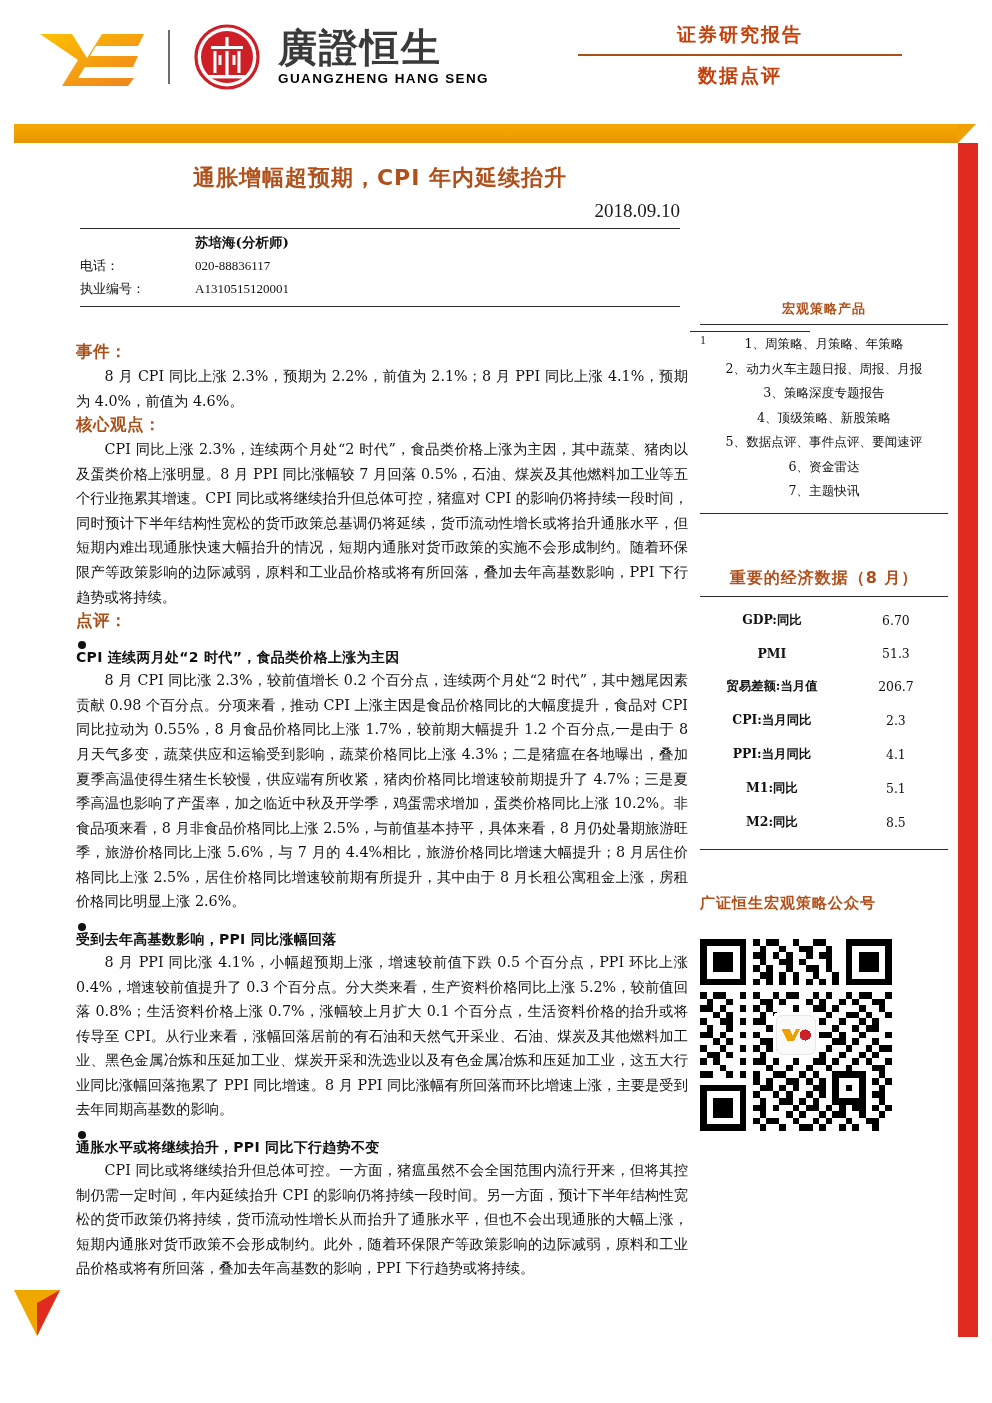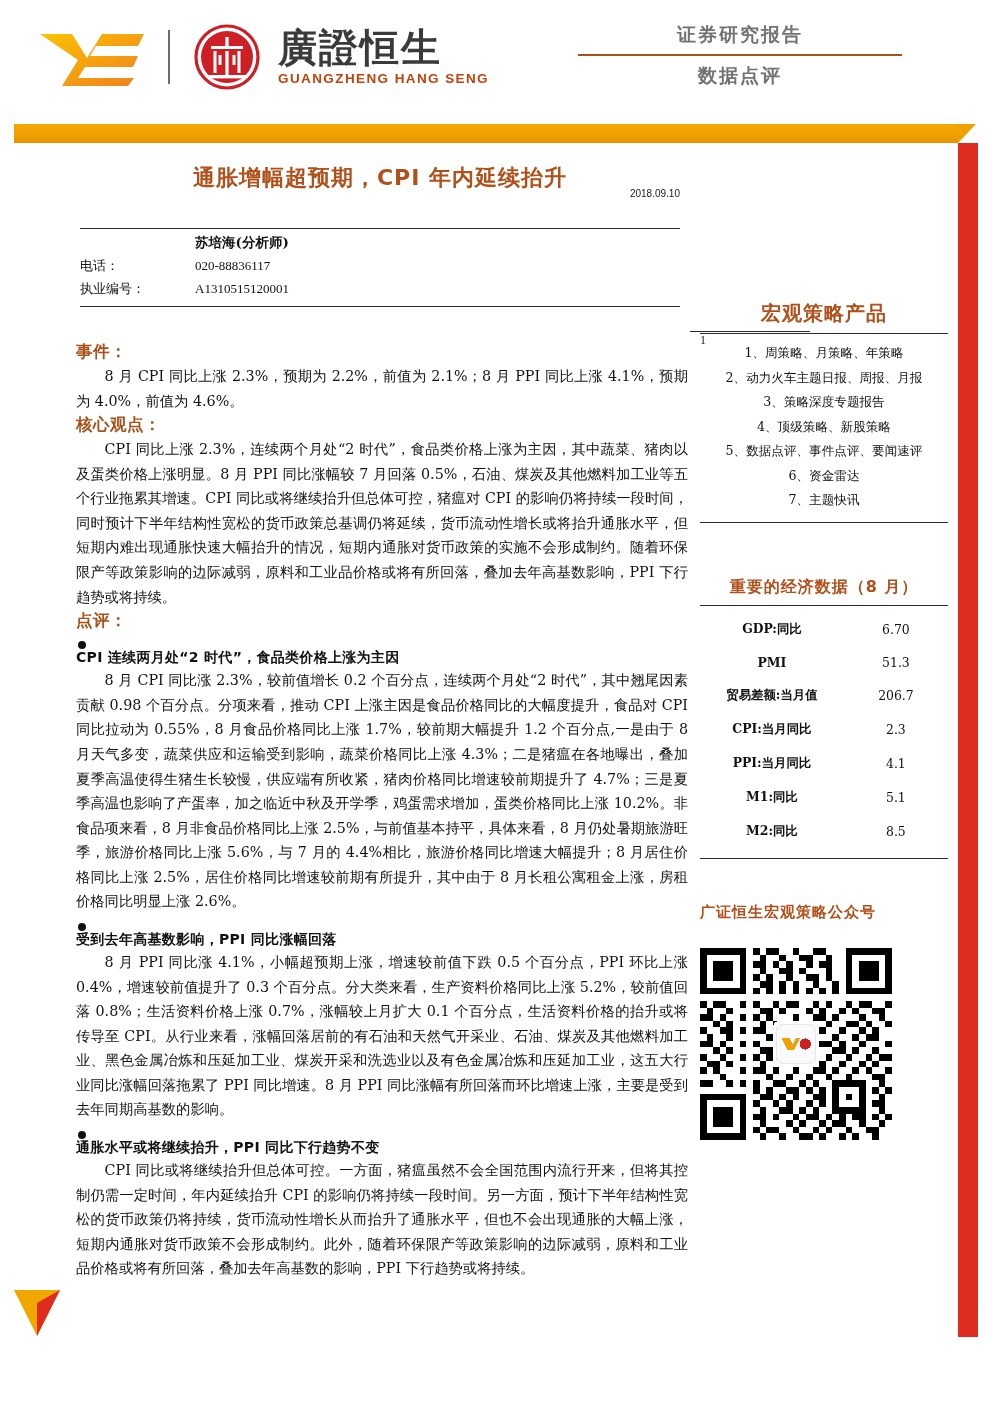--- a/index.html
+++ b/index.html
@@ -34,32 +34,32 @@
   .brand-text { margin-left: 10px; }
   .brand-cn {
     font-family: "DejaVu Sans", sans-serif;
     font-size: 39px; font-weight: 700;
     color: #3a3a3a; letter-spacing: 2px;
     line-height: 1.05;
   }
   .brand-en {
     font-family: "Liberation Sans", sans-serif;
     font-size: 13.5px; font-weight: 700;
-    color: #c2410c; letter-spacing: 1.4px;
+    color: #000000; letter-spacing: 1.4px;
     margin-top: 3px;
   }
 
   .header-right {
     position: absolute; left: 578px; top: 22px;
     width: 324px; text-align: center;
   }
   .hr-line1, .hr-line2 {
     font-family: "DejaVu Sans", sans-serif;
     font-size: 19px; font-weight: 700;
-    color: #737373; letter-spacing: 2px;
+    color: #c2410c; letter-spacing: 2px;
   }
   .hr-rule {
     border-top: 2.2px solid #a8521a;
     margin: 6px 0 7px 0;
   }
 
   
   .bar-top {
     position: absolute; left: 14px; top: 124px;
     width: 944px; height: 19px;
@@ -83,24 +83,24 @@
 
   
   #doc-title {
     position: absolute; left: 80px; top: 163px;
     width: 600px; text-align: center;
     font-family: "DejaVu Sans", sans-serif;
     font-size: 22px; font-weight: 700;
     color: #b0501a; letter-spacing: 1px;
   }
   #doc-date {
-    position: absolute; left: 80px; top: 188px;
+    position: absolute; left: 80px; top: 200px;
     width: 600px; text-align: right;
-    font-size: 10px; color: #1a1a1a;
-    font-family: Liberation Sans, sans-serif;
+    font-size: 19px; color: #1a1a1a;
+    font-family: Liberation Serif, serif;
   }
 
   
   #author-box {
     position: absolute; left: 80px; top: 228px;
     width: 600px;
     border-top: 1.6px solid #2b2b2b;
     border-bottom: 1.6px solid #2b2b2b;
     padding: 5px 0 5px 0;
   }
@@ -157,21 +157,21 @@
   }
 
   
   #sidebar {
     position: absolute; left: 700px; top: 300px;
     width: 248px;
   }
   .side-title {
     text-align: center;
     font-family: "DejaVu Sans", sans-serif;
-    font-size: 20px; font-weight: 700;
+    font-size: 13px; font-weight: 700;
     color: #b0501a; letter-spacing: 1px;
     padding-bottom: 6px;
   }
   .side-box {
     border-top: 1.6px solid #2b2b2b;
     border-bottom: 1.6px solid #2b2b2b;
     padding: 7px 0 9px 0;
   }
   .side-li {
     text-align: center;

